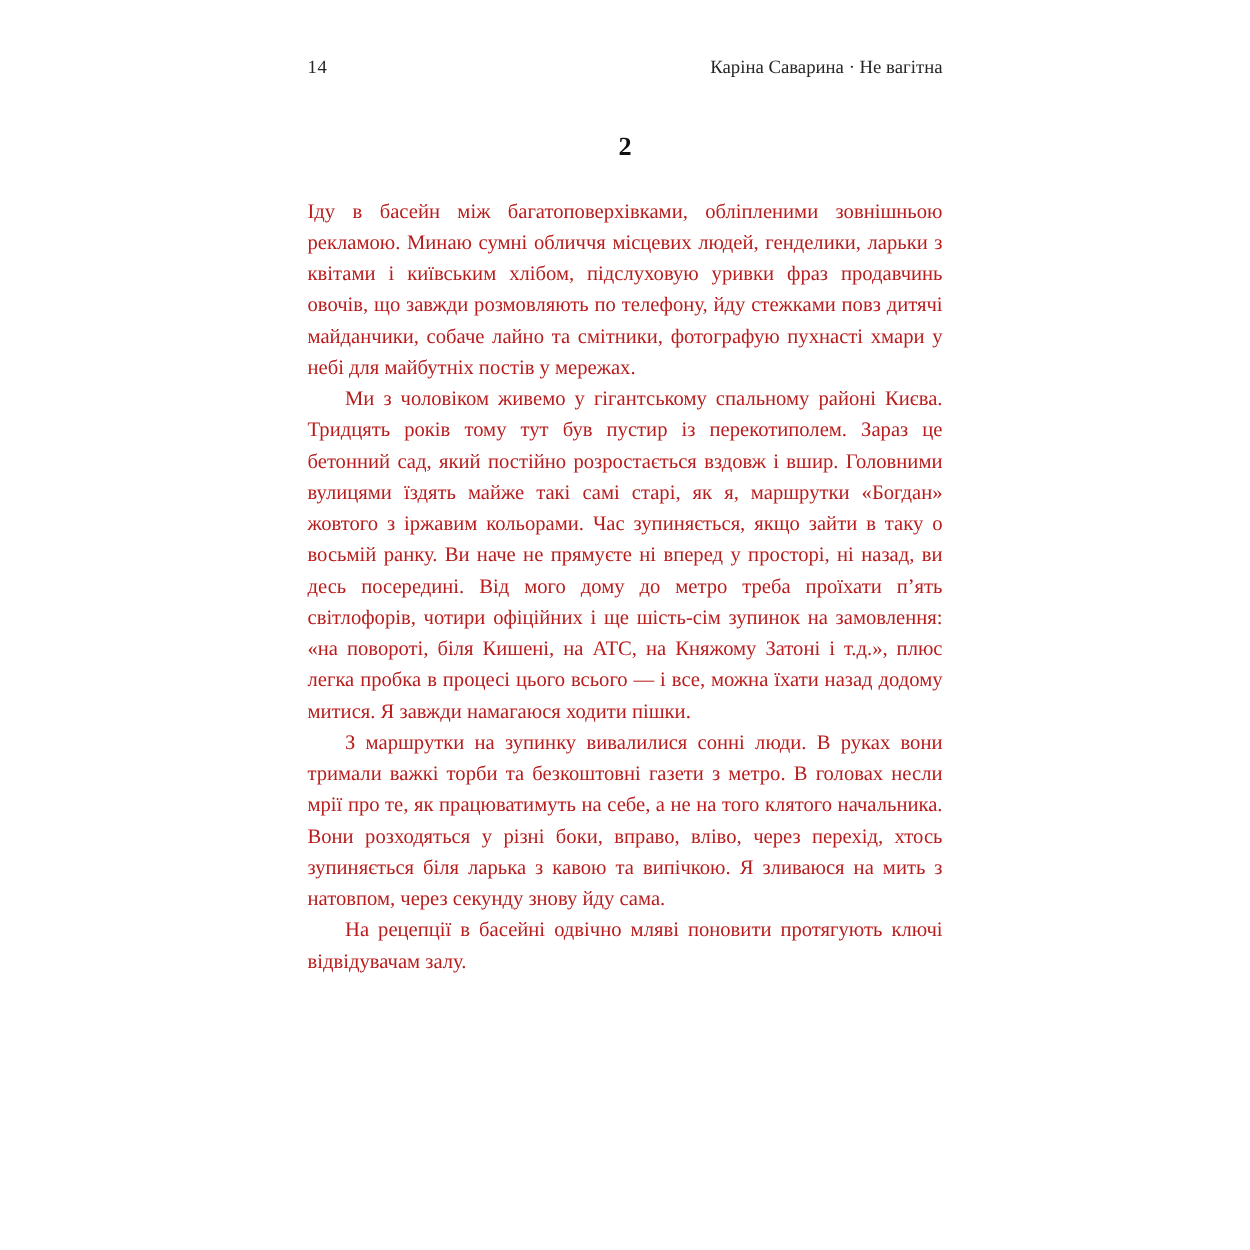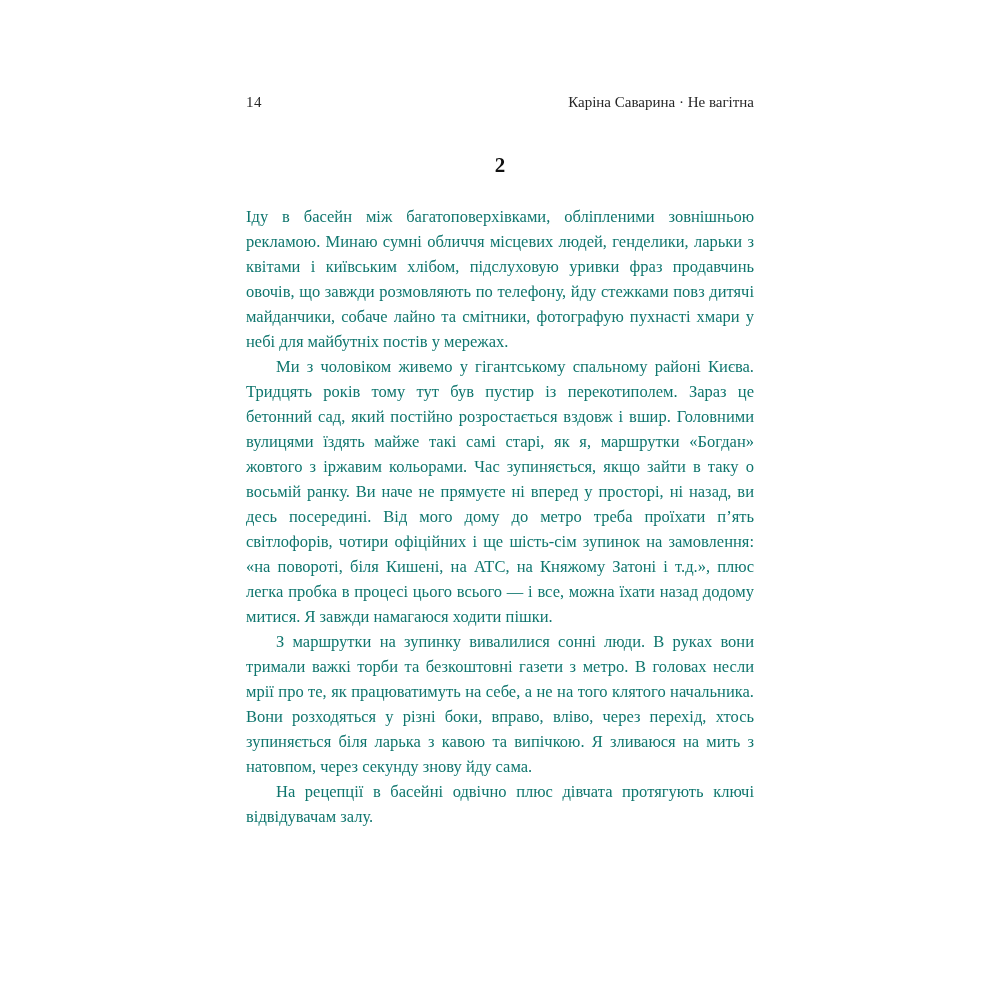--- a/index.html
+++ b/index.html
@@ -18,42 +18,41 @@
     width: 508px;
     margin: 0 auto;
     padding-top: 46px;
   }
   .running-head {
     display: flex;
     justify-content: space-between;
     align-items: baseline;
     font-size: 15px;
     color: #262626;
-    margin-top: 48px;
   }
   .running-head .page-num {
     letter-spacing: 0.5px;
   }
   .running-head .title {
   }
   .chapter-number {
     text-align: center;
     font-weight: bold;
     font-size: 21px;
     margin-top: 42px;
     margin-bottom: 26px;
     color: #111111;
   }
   .body-text p {
     margin: 0;
     font-size: 16.5px;
     line-height: 25px;
     text-align: justify;
     text-indent: 30px;
-    color: #0f766e;
+    color: #b91c1c;
     hyphens: auto;
   }
   .body-text p.no-indent {
     text-indent: 0;
   }
 </style>
 </head>
 <body>
 
 <div class="page">
@@ -62,16 +61,16 @@
     <span class="page-num">14</span>
     <span class="title">Каріна Саварина · Не вагітна</span>
   </div>
 
   <div class="chapter-number">2</div>
 
   <div class="body-text">
     <p class="no-indent">Іду в басейн між багатоповерхівками, обліпленими зовнішньою рекламою. Минаю сумні обличчя місцевих людей, генделики, ларьки з квітами і київським хлібом, підслуховую уривки фраз продавчинь овочів, що завжди розмовляють по телефону, йду стежками повз дитячі майданчики, собаче лайно та смітники, фотографую пухнасті хмари у небі для майбутніх постів у мережах.</p>
     <p>Ми з чоловіком живемо у гігантському спальному районі Києва. Тридцять років тому тут був пустир із перекотиполем. Зараз це бетонний сад, який постійно розростається вздовж і вшир. Головними вулицями їздять майже такі самі старі, як я, маршрутки «Богдан» жовтого з іржавим кольорами. Час зупиняється, якщо зайти в таку о восьмій ранку. Ви наче не прямуєте ні вперед у просторі, ні назад, ви десь посередині. Від мого дому до метро треба проїхати п’ять світлофорів, чотири офіційних і ще шість-сім зупинок на замовлення: «на повороті, біля Кишені, на АТС, на Княжому Затоні і т.д.», плюс легка пробка в процесі цього всього — і все, можна їхати назад додому митися. Я завжди намагаюся ходити пішки.</p>
     <p>З маршрутки на зупинку вивалилися сонні люди. В руках вони тримали важкі торби та безкоштовні газети з метро. В головах несли мрії про те, як працюватимуть на себе, а не на того клятого начальника. Вони розходяться у різні боки, вправо, вліво, через перехід, хтось зупиняється біля ларька з кавою та випічкою. Я зливаюся на мить з натовпом, через секунду знову йду сама.</p>
-    <p>На рецепції в басейні одвічно плюс дівчата протягують ключі відвідувачам залу.</p>
+    <p>На рецепції в басейні одвічно мляві поновити протягують ключі відвідувачам залу.</p>
   </div>
 
 </div>
 
 </body></html>

